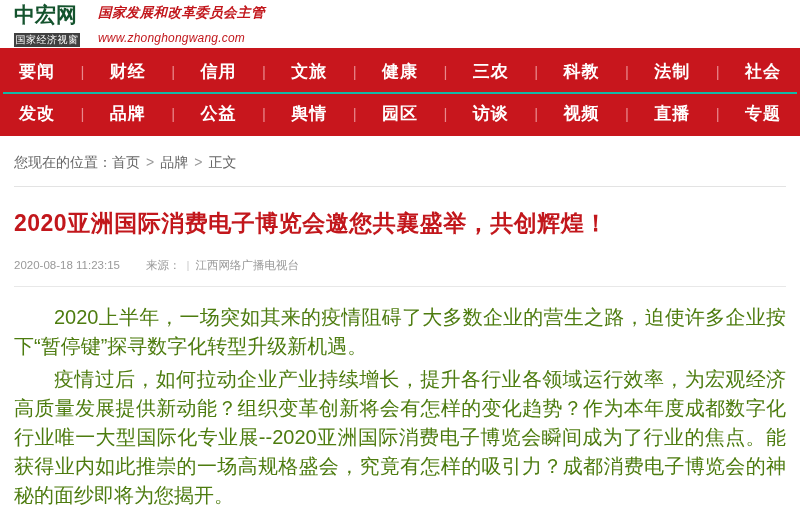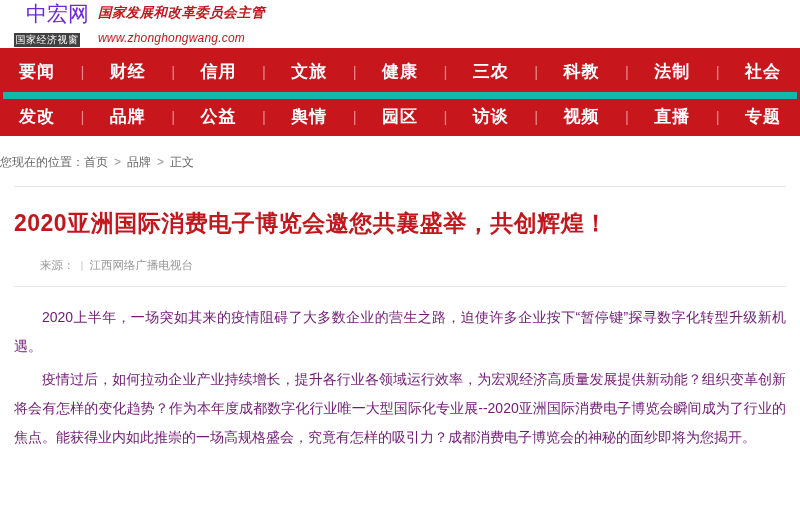--- a/index.html
+++ b/index.html
@@ -31,27 +31,26 @@
   .logo {
     width: 66px;
     flex: 0 0 66px;
     text-align: center;
     line-height: 1;
   }
   .logo-mark {
     display: block;
     width: 62px;
     height: 26px;
-    color: #6d28d9;
+    color: #14532d;
     font-family: "DejaVu Serif", "Liberation Serif", serif;
-    font-weight: normal;
+    font-weight: bold;
     font-size: 21px;
     letter-spacing: 0px;
     white-space: nowrap;
-    margin-left: 12px;
   }
   .logo-sub {
     display: block;
     margin-top: 3px;
     width: 66px;
     background: #404040;
     color: #ffffff;
     font-size: 10px;
     line-height: 14px;
     letter-spacing: 0.5px;
@@ -84,40 +83,40 @@
   }
   .nav-row {
     display: flex;
     align-items: center;
     justify-content: space-between;
     height: 41px;
     padding: 0 16px;
     box-sizing: border-box;
   }
   .nav-row + .nav-row {
-    border-top: 7px solid #14b8a6;
+    border-top: 2px solid #14b8a6;
   }
   .nav-item {
     color: #ffffff;
     font-size: 17px;
     font-weight: bold;
     letter-spacing: 1px;
     white-space: nowrap;
     cursor: pointer;
   }
   .nav-sep {
     color: #e8888c;
     font-size: 15px;
     font-weight: normal;
   }
 
   
   .breadcrumb {
-    padding: 16px 0 0 0;
-    font-size: 12px;
+    padding: 16px 0 0 14px;
+    font-size: 14px;
     color: #666666;
     line-height: 20px;
   }
   .breadcrumb .crumb {
     color: #666666;
     text-decoration: none;
     cursor: pointer;
   }
   .breadcrumb .crumb-sep {
     color: #999999;
@@ -162,22 +161,22 @@
 
   .meta-rule {
     margin: 12px 0 0 0;
     border: 0;
     border-top: 1px solid #e8e8e8;
     height: 0;
   }
 
   .article-body {
     margin-top: 16px;
-    font-size: 14px;
-    color: #701a75;
+    font-size: 20px;
+    color: #4d7c0f;
     line-height: 29px;
     text-align: justify;
   }
   .article-body p {
     margin: 0 0 4px 0;
     text-indent: 2em;
   }
 </style>
 </head>
 <body>
@@ -239,20 +238,21 @@
   <div class="breadcrumb">
     <span>您现在的位置：</span><span class="crumb">首页</span><span class="crumb-sep">&gt;</span><span class="crumb">品牌</span><span class="crumb-sep">&gt;</span><span class="crumb-current">正文</span>
   </div>
 
   <hr class="hr-line">
 
   <div class="article">
     <h1 class="article-title">2020亚洲国际消费电子博览会邀您共襄盛举，共创辉煌！</h1>
 
     <div class="article-meta">
+      <span class="meta-date">2020-08-18 11:23:15</span>
       <span class="meta-source-label">来源：</span>
       <span class="meta-source-sep">|</span>
       <span class="meta-source">江西网络广播电视台</span>
     </div>
 
     <hr class="meta-rule">
 
     <div class="article-body">
       <p>2020上半年，一场突如其来的疫情阻碍了大多数企业的营生之路，迫使许多企业按下“暂停键”探寻数字化转型升级新机遇。</p>
       <p>疫情过后，如何拉动企业产业持续增长，提升各行业各领域运行效率，为宏观经济高质量发展提供新动能？组织变革创新将会有怎样的变化趋势？作为本年度成都数字化行业唯一大型国际化专业展--2020亚洲国际消费电子博览会瞬间成为了行业的焦点。能获得业内如此推崇的一场高规格盛会，究竟有怎样的吸引力？成都消费电子博览会的神秘的面纱即将为您揭开。</p>

